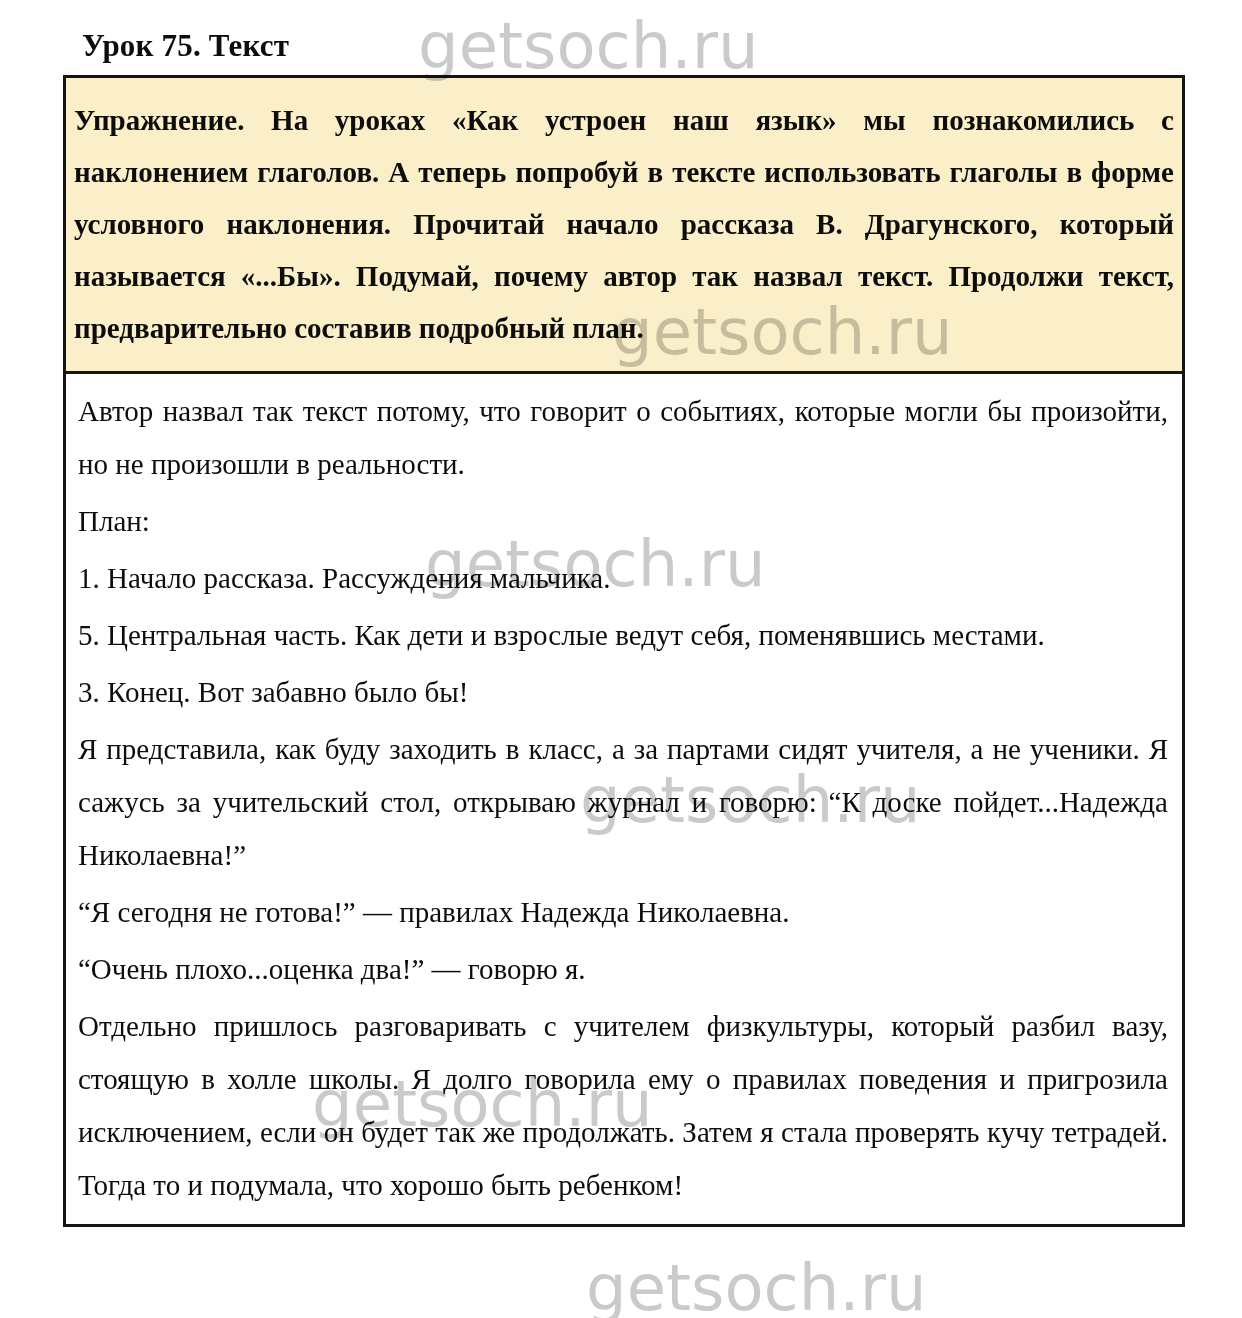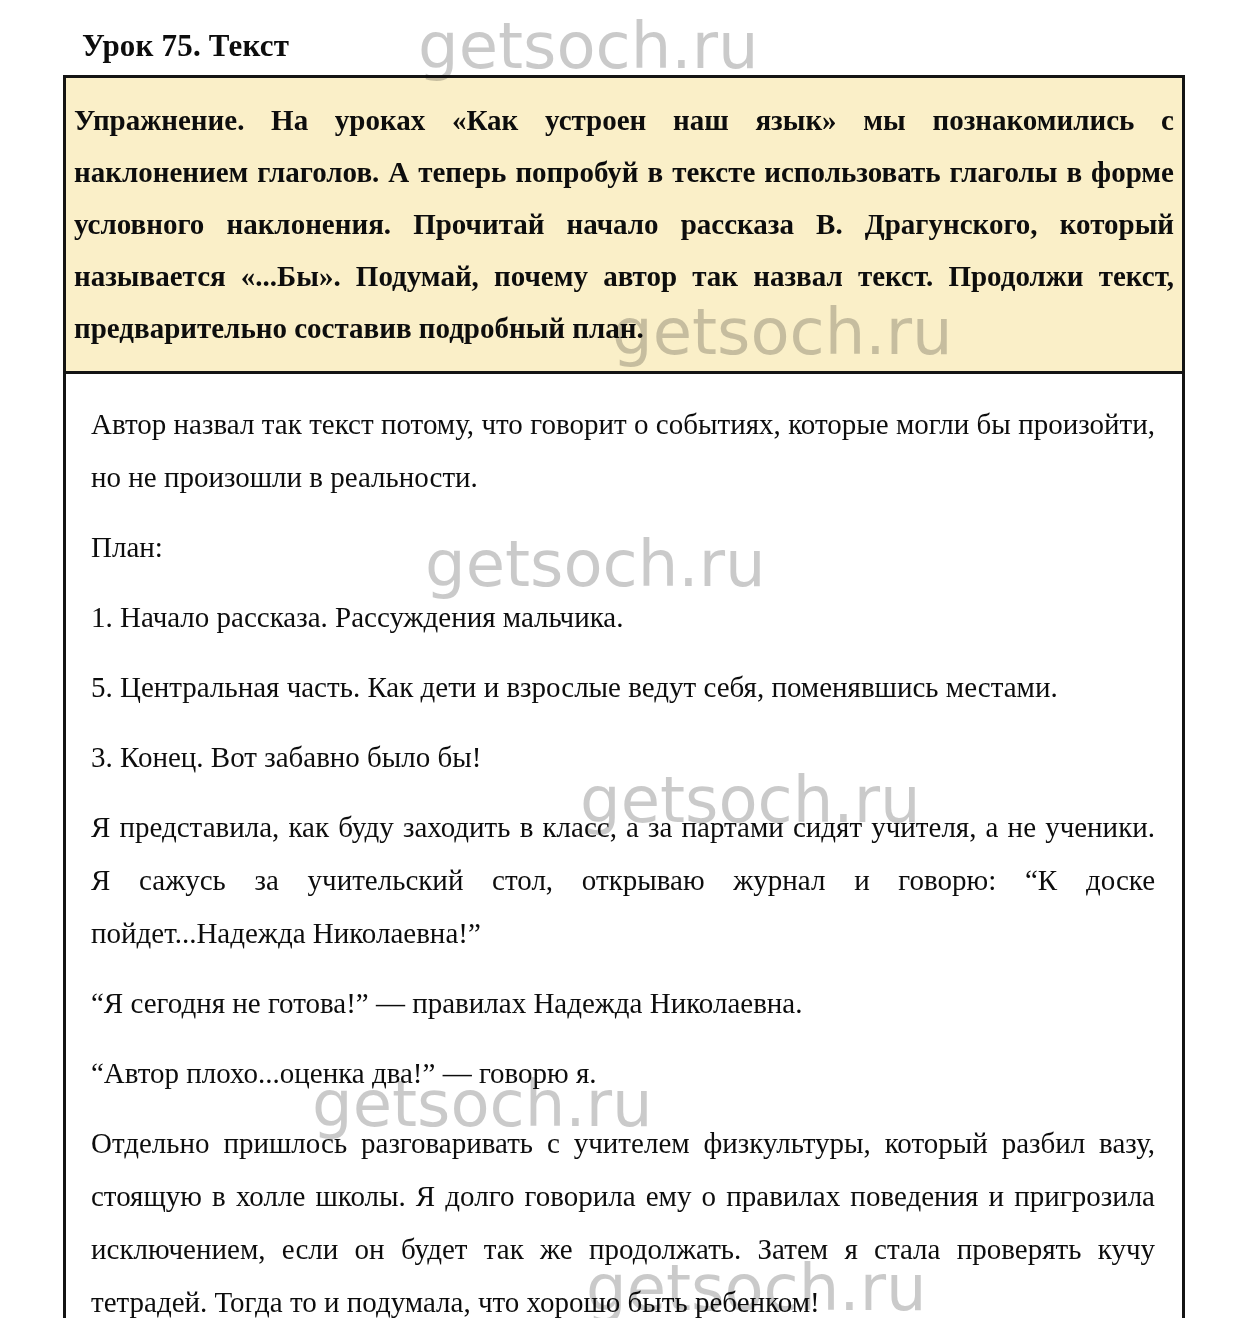--- a/index.html
+++ b/index.html
@@ -54,21 +54,21 @@
     border: 3px solid #141414;
     margin-top: -3px;
     background: #ffffff;
     padding: 7px 10px 8px 8px;
   }
   .answer-box p {
     font-size: 29px;
     color: #0d0d0d;
     line-height: 53px;
     text-align: justify;
-    margin: 17px;
+    margin: 4px;
   }
   .watermark {
     position: absolute;
     font-family: "DejaVu Sans", sans-serif;
     font-size: 64px;
     line-height: 64px;
     color: rgba(10, 10, 10, 0.215);
     white-space: nowrap;
     pointer-events: none;
     z-index: 5;
@@ -95,21 +95,21 @@
     </div>
 
     <div class="answer-box">
       <p>Автор назвал так текст потому, что говорит о событиях, которые могли бы произойти, но не произошли в реальности.</p>
       <p>План:</p>
       <p>1. Начало рассказа. Рассуждения мальчика.</p>
       <p>5. Центральная часть. Как дети и взрослые ведут себя, поменявшись местами.</p>
       <p>3. Конец. Вот забавно было бы!</p>
       <p>Я представила, как буду заходить в класс, а за партами сидят учителя, а не ученики. Я сажусь за учительский стол, открываю журнал и говорю: “К доске пойдет...Надежда Николаевна!”</p>
       <p>“Я сегодня не готова!” — правилах Надежда Николаевна.</p>
-      <p>“Автор плохо...оценка два!” — говорю я.</p>
+      <p>“Очень плохо...оценка два!” — говорю я.</p>
       <p>Отдельно пришлось разговаривать с учителем физкультуры, который разбил вазу, стоящую в холле школы. Я долго говорила ему о правилах поведения и пригрозила исключением, если он будет так же продолжать. Затем я стала проверять кучу тетрадей. Тогда то и подумала, что хорошо быть ребенком!</p>
     </div>
 
   </div>
 
   <div class="watermark wm1">getsoch.ru</div>
   <div class="watermark wm2">getsoch.ru</div>
   <div class="watermark wm3">getsoch.ru</div>
   <div class="watermark wm4">getsoch.ru</div>
   <div class="watermark wm5">getsoch.ru</div>

